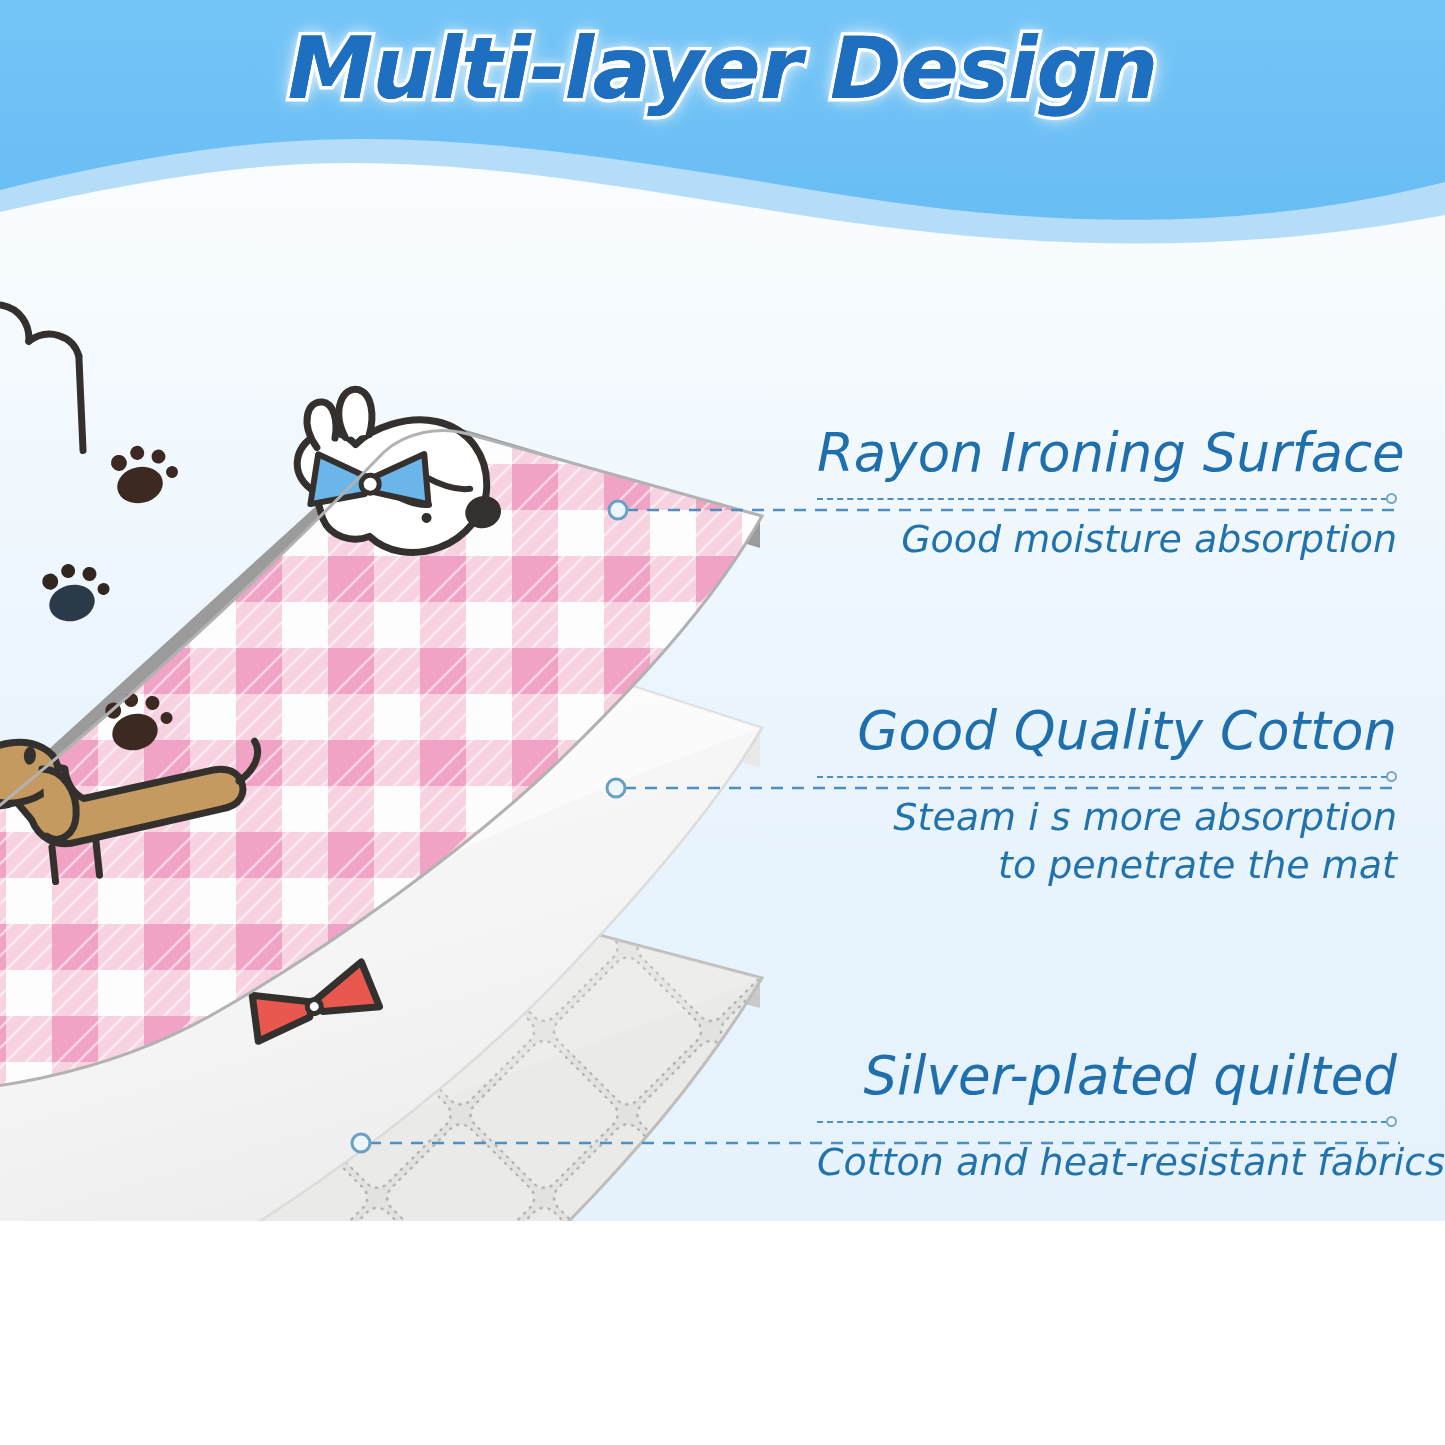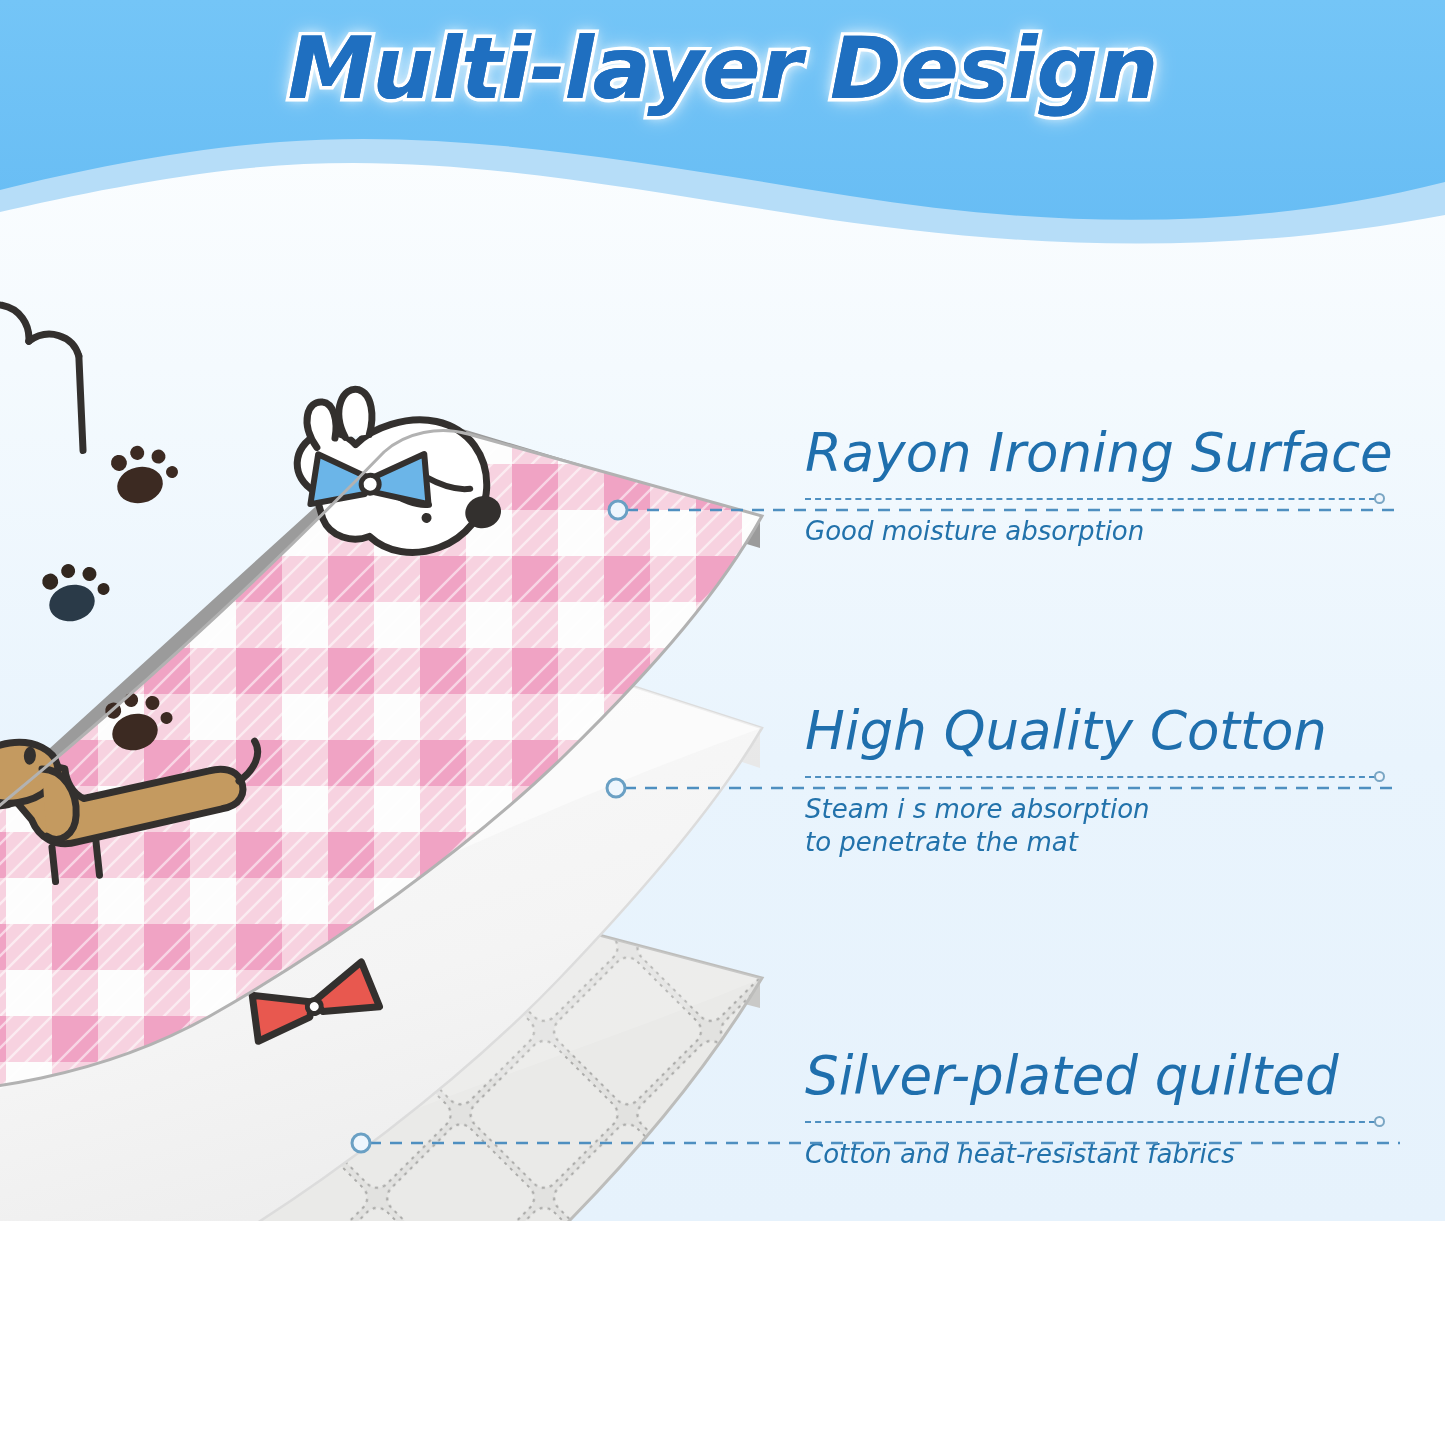--- a/index.html
+++ b/index.html
@@ -71,22 +71,23 @@
     left: -40px;
     top: 280px;
     width: 860px;
     height: 1120px;
   }
   #product-illustration svg { display: block; }
 
   
   .feature-block {
     position: absolute;
-    right: 60px;
+    right: 48px;
     width: 580px;
+    text-align: right;
   }
   #feature-block-0 { top: 425px; }
   #feature-block-1 { top: 703px; }
   #feature-block-2 { top: 1048px; margin-left: 8px; }
 
   .feature-heading {
     font-family: "DejaVu Sans", sans-serif;
     font-style: italic;
     font-weight: normal;
     font-size: 53px;
@@ -116,21 +117,21 @@
     height: 11px;
     border-radius: 50%;
     border: 2px solid #7aa6c4;
     background: #eef6fd;
     box-sizing: border-box;
   }
 
   .feature-sub {
     font-family: "DejaVu Sans", sans-serif;
     font-style: italic;
-    font-size: 26px;
+    font-size: 38px;
     line-height: 1.28;
     color: #2272ab;
     margin: 0;
   }
   .feature-sub .sub-line { display: block; white-space: nowrap; }
 
   
   #leader-lines {
     position: absolute;
     left: 0; top: 0;
@@ -401,21 +402,21 @@
     <div class="feature-divider">
       <div class="dash-line"></div>
       <div class="dot-end"></div>
     </div>
     <div class="feature-sub">
       <span class="sub-line">Good moisture absorption</span>
     </div>
   </div>
 
   <div class="feature-block" id="feature-block-1">
-    <div class="feature-heading">High Quality Cotton</div>
+    <div class="feature-heading">Good Quality Cotton</div>
     <div class="feature-divider">
       <div class="dash-line"></div>
       <div class="dot-end"></div>
     </div>
     <div class="feature-sub">
       <span class="sub-line">Steam i s more absorption</span>
       <span class="sub-line">to penetrate the mat</span>
     </div>
   </div>
 

